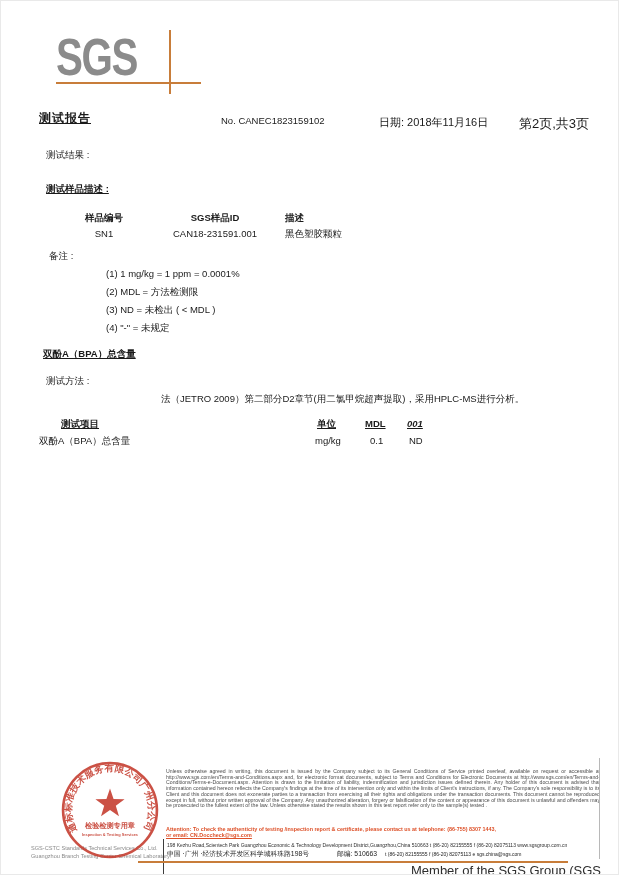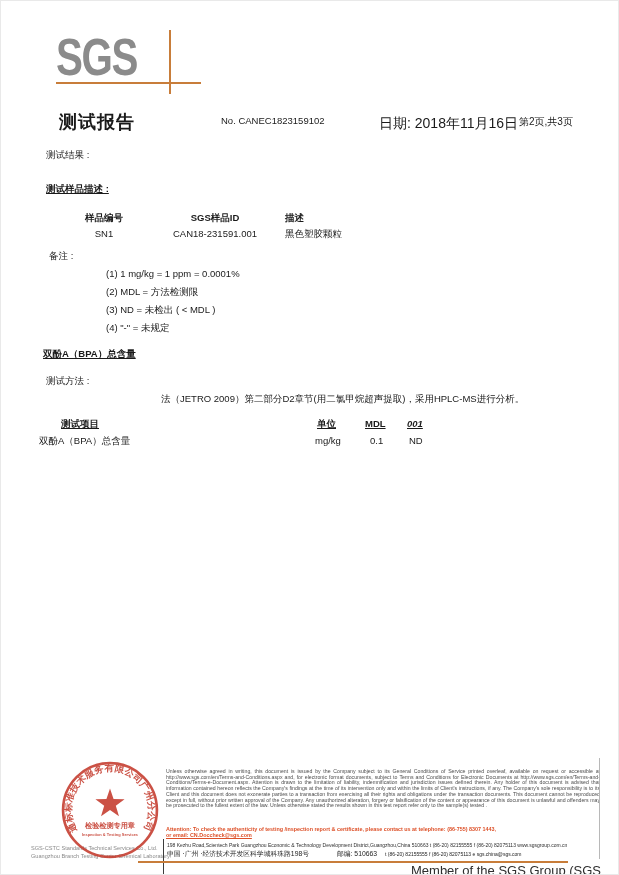--- a/index.html
+++ b/index.html
@@ -27,24 +27,24 @@
     letter-spacing: -2px;
     line-height: 1;
     transform: scale(0.72, 0.93);
     transform-origin: left top;
     font-family: "Liberation Sans", "DejaVu Sans", sans-serif;
   }
   .logo-vline { left: 168px; top: 29px; width: 2px; height: 64px; background: #c87d3a; }
   .logo-hline { left: 55px; top: 81px; width: 145px; height: 2px; background: #c87d3a; }
 
   
-  .doc-title { left: 58px; top: 109px; font-size: 18px; font-weight: bold; letter-spacing: 1px; }
+  .doc-title { left: 38px; top: 109px; font-size: 12px; font-weight: bold; letter-spacing: 1px; text-decoration: underline; }
   .report-no { left: 220px; top: 114px; font-size: 9.5px; }
-  .report-date { left: 378px; top: 114px; font-size: 14px; }
-  .page-info { left: 518px; top: 114px; font-size: 10px; }
+  .report-date { left: 378px; top: 114px; font-size: 11px; }
+  .page-info { left: 518px; top: 114px; font-size: 13px; }
 
   .body-text { font-size: 9.5px; }
   .u { text-decoration: underline; }
   .b { font-weight: bold; }
   .i { font-style: italic; }
 
   .results-label { left: 45px; top: 148px; }
   .sample-desc-label { left: 45px; top: 182px; }
 
   

